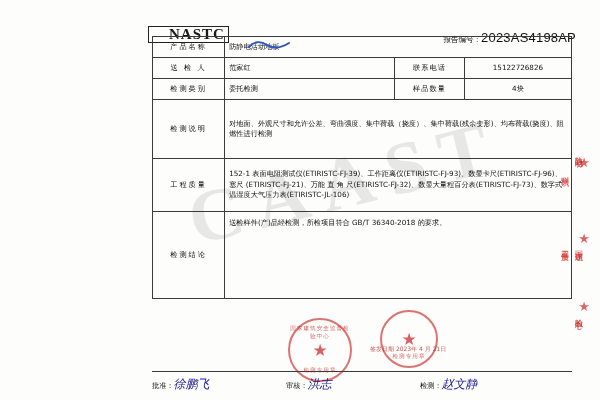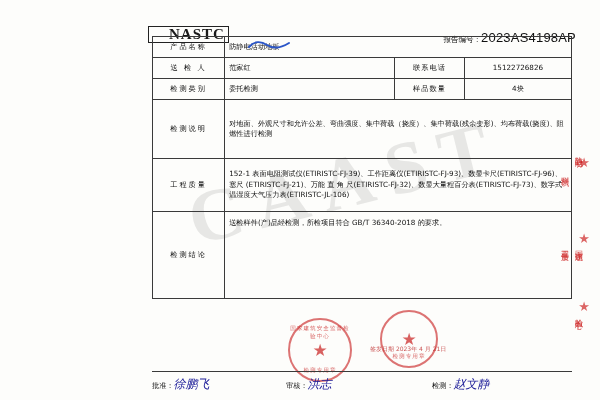--- a/index.html
+++ b/index.html
@@ -115,21 +115,21 @@
     width: 420px;
     font-size: 7.2px;
     color: #111;
   }
   .footer .cell {
     position: absolute;
     white-space: nowrap;
   }
   .f1 { left: 0; }
   .f2 { left: 134px; }
-  .f3 { left: 280px; }
+  .f3 { left: 268px; }
   .sigtext {
     font-family: "Liberation Serif", serif;
     color: #20209a;
     font-size: 12px;
     font-style: italic;
   }
   .footer-line {
     position: absolute;
     left: 152px; top: 371px;
     width: 420px;

